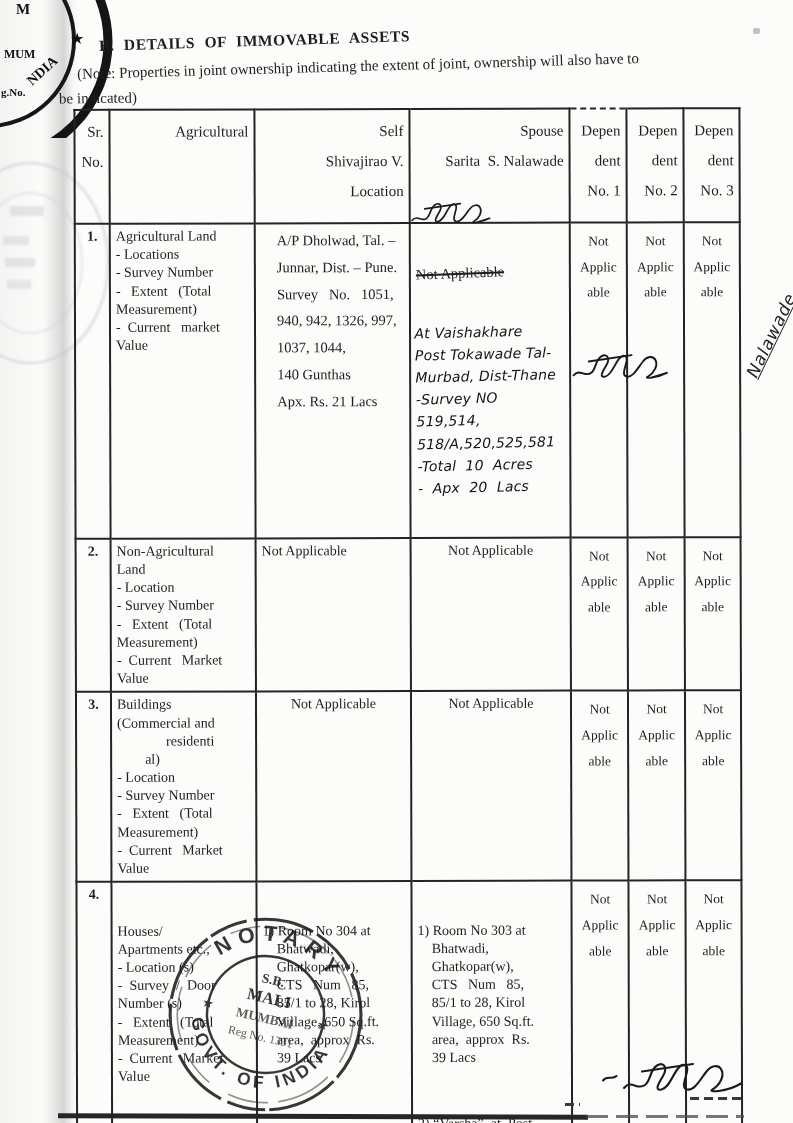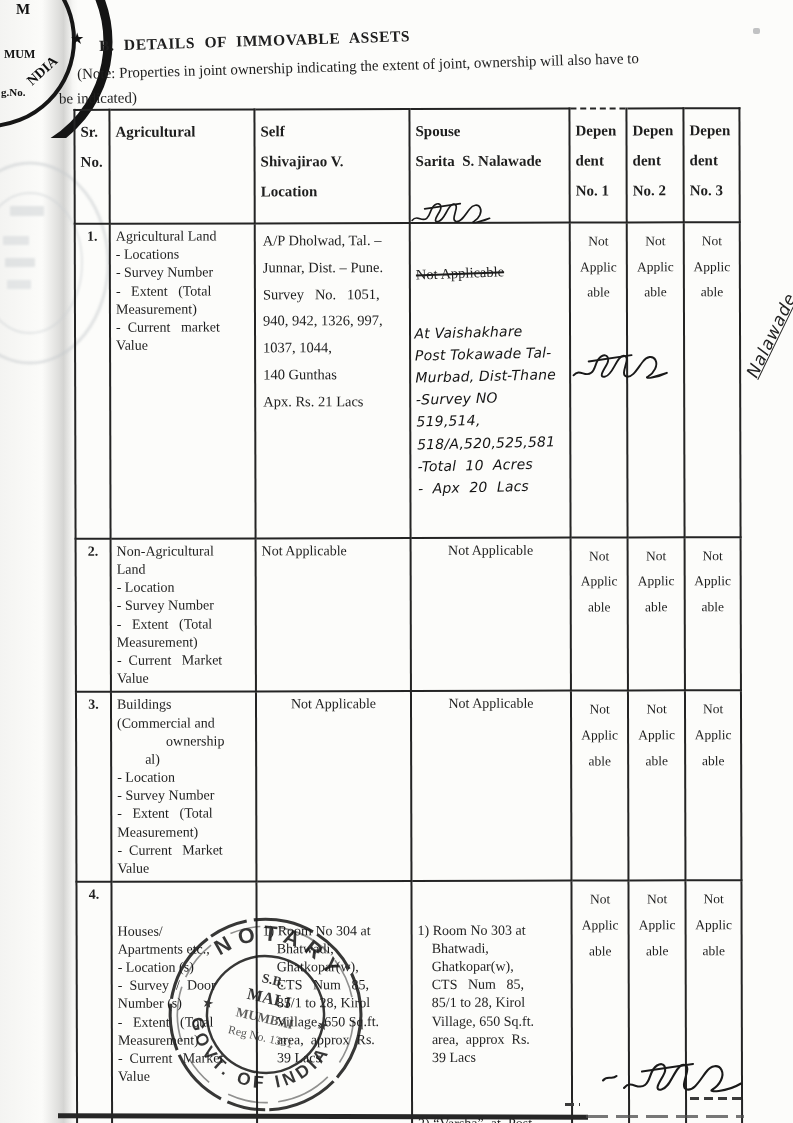--- a/index.html
+++ b/index.html
@@ -22,24 +22,24 @@
   .heading{position:absolute;left:99px;top:32px;font-size:15.5px;font-weight:bold;
     letter-spacing:.6px;word-spacing:5px;transform:rotate(-1.8deg);white-space:nowrap;}
   .note{position:absolute;left:77px;top:58px;font-size:15px;transform:rotate(-1.6deg);white-space:nowrap;}
   .note2{position:absolute;left:59px;top:90px;font-size:15px;transform:rotate(-.8deg);white-space:nowrap;}
 
   
   table{position:absolute;left:75px;top:108px;width:665px;border-collapse:collapse;table-layout:fixed;
     transform:rotate(-.15deg);}
   td{border:2px solid #242424;vertical-align:top;padding:3px 5px;white-space:pre-wrap;
      font-size:14px;line-height:1.3;overflow:hidden;}
-  tr.r-head td{font-weight:bold;font-size:15px;line-height:2.0;text-align:left;padding-top:6px;margin-left:20px;}
+  tr.r-head td{font-weight:normal;font-size:15px;line-height:2.0;text-align:right;padding-top:6px;margin-left:20px;}
   td.c-sr{text-align:center;font-weight:bold;}
   td.dep{text-align:center;font-size:13.5px;line-height:1.9;padding-top:5px;}
-  td.selfcell{font-size:14.5px;line-height:1.85;padding-left:7px;}
+  td.selfcell{font-size:14.5px;line-height:1.85;padding-left:21px;}
   td.relcell{position:relative;}
   .struck{text-decoration:line-through;text-decoration-thickness:1.5px;transform:rotate(-2deg);
     font-size:14.5px;margin-bottom:2px;}
   .handwriting{font-family:"DejaVu Sans", sans-serif;font-style:italic;font-size:14px;
     line-height:1.58;letter-spacing:.2px;transform:rotate(-1.2deg);color:#141414;}
   .na-center{text-align:center;}
   tr.r-head td.dep-d{border-top-style:dashed;}
   .item2{margin-top:12px;}
 
   
@@ -166,21 +166,21 @@
 Applic
 able</td>
       <td class="dep">Not
 Applic
 able</td>
     </tr>
     <tr style="height:188px">
       <td class="c-sr">3.</td>
       <td>Buildings
 (Commercial and
-              ownership
+              residenti
         al)
 - Location
 - Survey Number
 -   Extent   (Total
 Measurement)
 -  Current   Market
 Value</td>
       <td class="na-center">Not Applicable</td>
       <td class="na-center">Not Applicable</td>
       <td class="dep">Not

